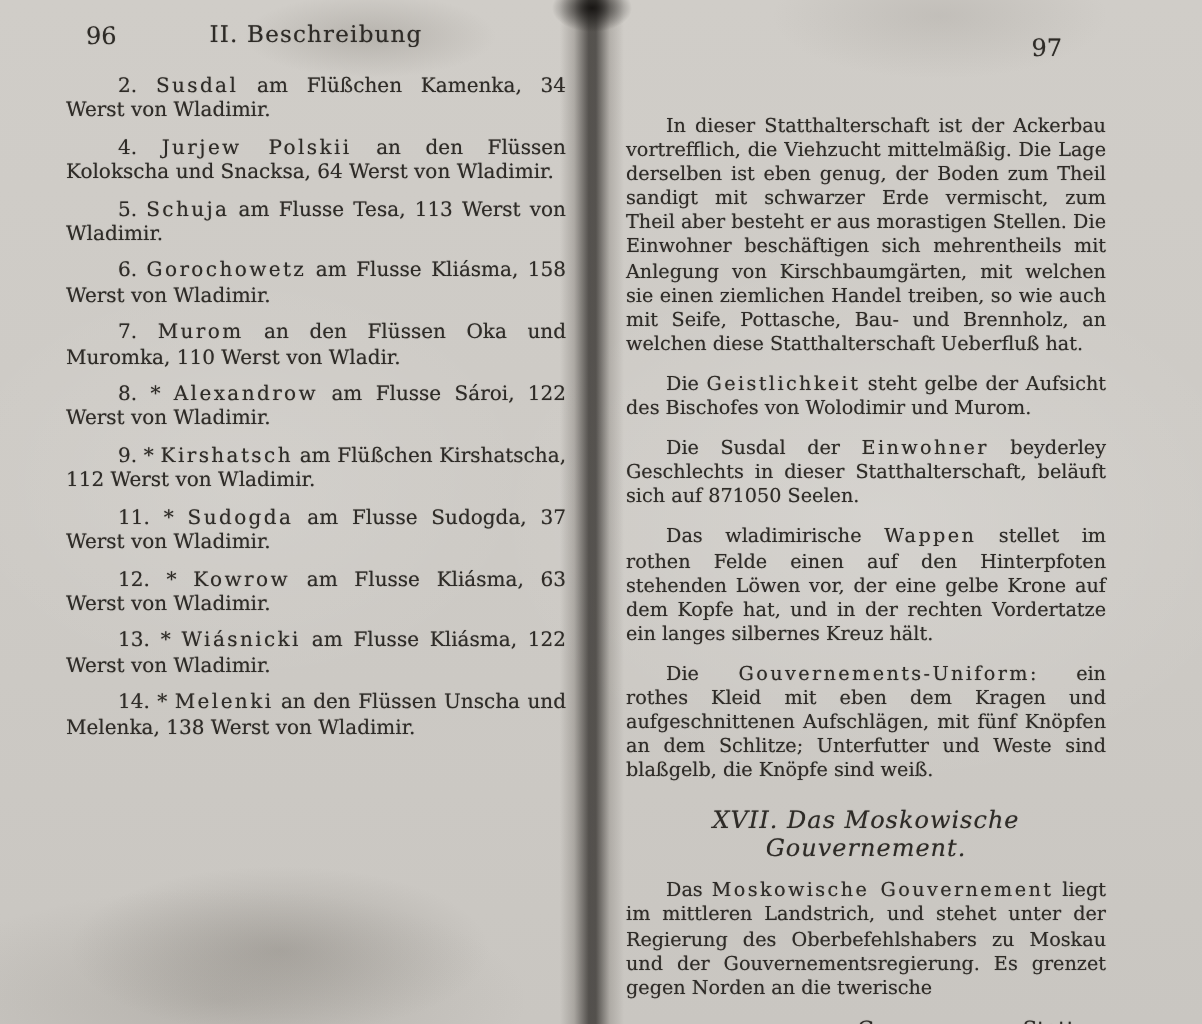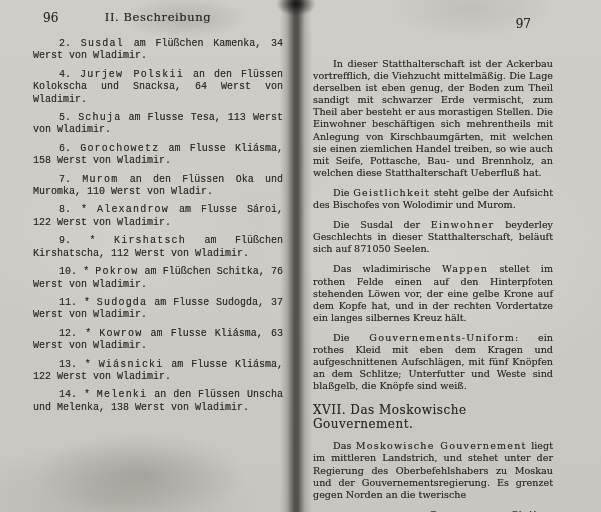--- a/index.html
+++ b/index.html
@@ -39,31 +39,31 @@
   .page-left{left:33px;top:10px;width:250px;}
   .page-right{left:313px;top:16px;width:240px;}
   .pagehead{position:relative;height:16px;font-size:11.5px;letter-spacing:0.6px;text-align:center;}
   .pnum{font-size:12px;letter-spacing:0;}
   .pnum-left{position:absolute;left:10px;top:1px;}
   .pnum-right{position:absolute;right:22px;top:1px;}
   .head-right .ptitle{position:relative;left:-8px;}
   .items{margin-top:12px;}
   .items p{
     margin:0 0 6px 0;font-size:10px;line-height:12.4px;
-    text-align:justify;text-indent:26px;font-family:Liberation Mono, monospace;
+    text-align:justify;text-indent:26px;
   }
   .gesperrt{letter-spacing:1.2px;}
   .paras{margin-top:26px;}
   .paras p{
     margin:0 0 8px 0;font-size:9.6px;line-height:12.1px;
     text-align:justify;text-indent:20px;
   }
   .section-heading{
     margin:11px 0 9px 0;font-size:12px;font-weight:normal;
-    text-align:left;letter-spacing:0.5px;
+    text-align:center;letter-spacing:0.5px;font-style:italic;
   }
   .catchrow{position:relative;height:14px;margin-top:5px;}
   .catchword{position:absolute;right:8px;font-size:10.5px;}
   .sigrow{position:relative;height:14px;margin-top:2px;font-size:10.5px;}
   .sigmark{position:absolute;left:50%;transform:translateX(-50%);}
   .sig-catch{position:absolute;right:12px;}
   
   .page{text-shadow:0 0 0.5px rgba(46,43,39,0.55);}
 </style>
 </head>
@@ -80,21 +80,20 @@
       <span class="ptitle">II. Beschreibung</span>
     </div>
     <div class="items">
       <p><span>2. </span><span class="gesperrt">Susdal</span><span> am Flüßchen Kamenka, 34 Werst von Wladimir.</span></p>
       <p><span>4. </span><span class="gesperrt">Jurjew Polskii</span><span> an den Flüssen Kolokscha und Snacksa, 64 Werst von Wladimir.</span></p>
       <p><span>5. </span><span class="gesperrt">Schuja</span><span> am Flusse Tesa, 113 Werst von Wladimir.</span></p>
       <p><span>6. </span><span class="gesperrt">Gorochowetz</span><span> am Flusse Kliásma, 158 Werst von Wladimir.</span></p>
       <p><span>7. </span><span class="gesperrt">Murom</span><span> an den Flüssen Oka und Muromka, 110 Werst von Wladir.</span></p>
       <p><span>8. * </span><span class="gesperrt">Alexandrow</span><span> am Flusse Sároi, 122 Werst von Wladimir.</span></p>
       <p><span>9. * </span><span class="gesperrt">Kirshatsch</span><span> am Flüßchen Kirshatscha, 112 Werst von Wladimir.</span></p>
-      <p><span>10. * </span><span class="gesperrt">Pokrow</span><span> am Flüßchen Schitka, 76 Werst von Wladimir.</span></p>
       <p><span>11. * </span><span class="gesperrt">Sudogda</span><span> am Flusse Sudogda, 37 Werst von Wladimir.</span></p>
       <p><span>12. * </span><span class="gesperrt">Kowrow</span><span> am Flusse Kliásma, 63 Werst von Wladimir.</span></p>
       <p><span>13. * </span><span class="gesperrt">Wiásnicki</span><span> am Flusse Kliásma, 122 Werst von Wladimir.</span></p>
       <p><span>14. * </span><span class="gesperrt">Melenki</span><span> an den Flüssen Unscha und Melenka, 138 Werst von Wladimir.</span></p>
     </div>
   </div>
 
   <div class="page page-right">
     <div class="pagehead head-right">
       <span class="pnum pnum-right">97</span>

